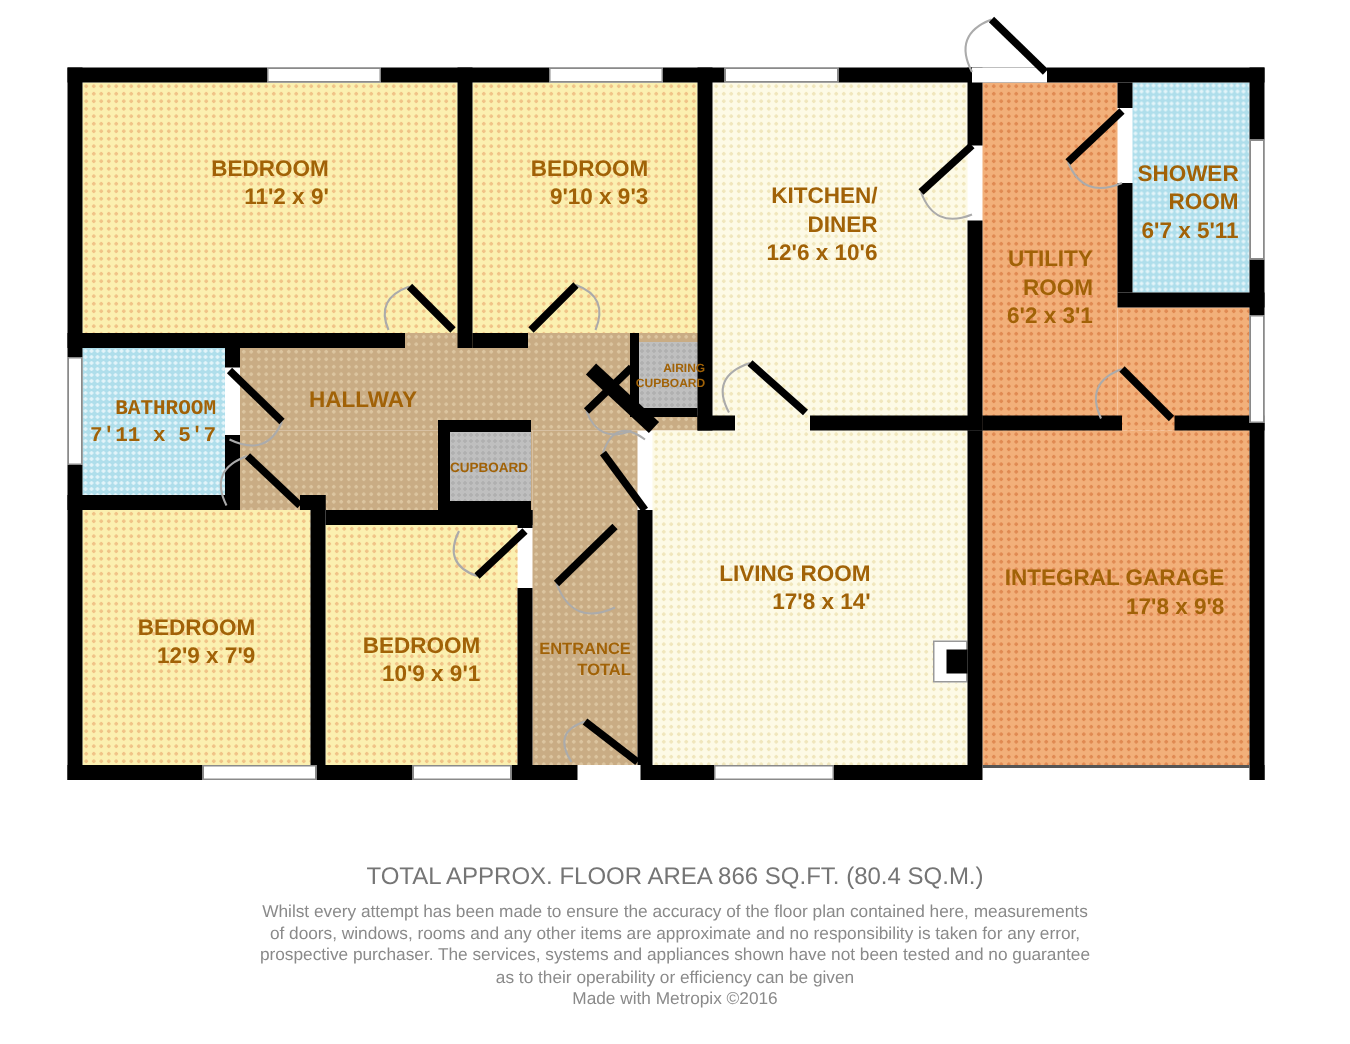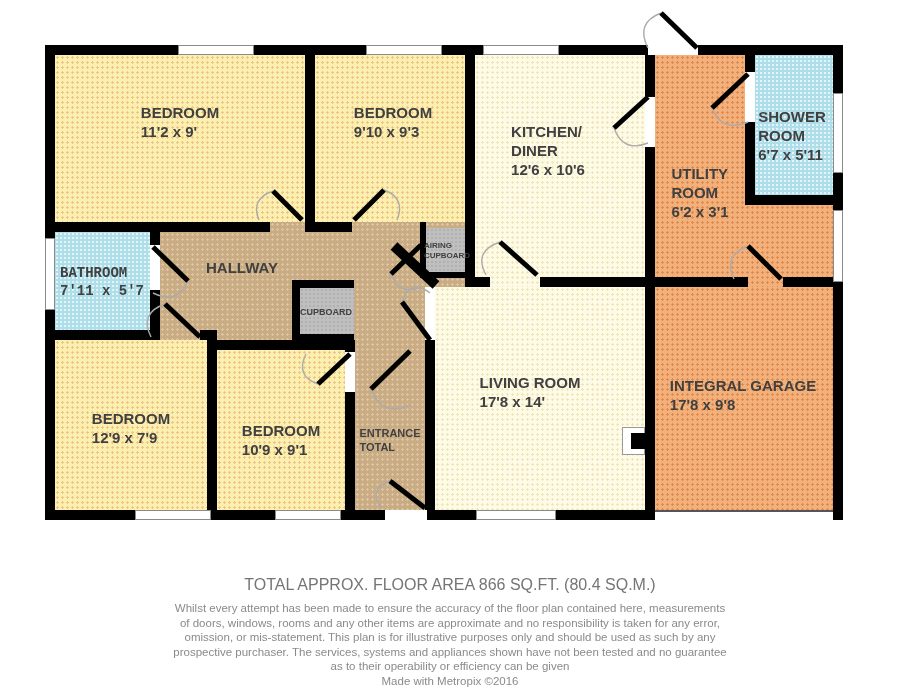--- a/index.html
+++ b/index.html
@@ -16,22 +16,22 @@
   .wall{position:absolute;background:#000;}
   .win{position:absolute;background:#fff;border:1px solid #8a8a8a;box-sizing:border-box;}
   .open{position:absolute;background:#fff;}
   .garage-door{position:absolute;background:#fff;border-top:2px solid #555;box-sizing:border-box;}
   .fireplace{position:absolute;background:#fff;border:1px solid #999;box-sizing:border-box;}
   .fireplace-inner{position:absolute;background:#000;}
   .ovl{position:absolute;left:0;top:0;pointer-events:none;}
   .leaf{stroke:#000;stroke-width:5;}
   .dwall{stroke:#000;stroke-width:10;}
   .arc{stroke:#ababab;stroke-width:1.4;fill:none;}
-  .lbl{position:absolute;transform:translate(-50%,-50%);text-align:left;font-weight:bold;
-       font-size:15px;line-height:19px;white-space:nowrap;color:#404040;letter-spacing:0px;}
+  .lbl{position:absolute;transform:translate(-50%,-50%);text-align:right;font-weight:bold;
+       font-size:15px;line-height:19px;white-space:nowrap;color:#a16207;letter-spacing:0px;}
   .lbl .ln{display:block;}
   .lbl.bath{font-size:14px;line-height:18px;font-family:Liberation Mono, monospace;}
   .lbl.sm{font-size:11px;line-height:14px;}
   .lbl.s9{font-size:9px;line-height:11px;}
   .lbl.xs{font-size:8px;line-height:10px;}
   #footer{position:absolute;left:0;top:576px;width:900px;text-align:center;}
   .area-line{font-size:16px;color:#757575;margin-bottom:7px;}
   .disc-line{font-size:11.5px;line-height:14.6px;color:#8a8a8a;}
   .credit{font-size:11.5px;line-height:14.6px;color:#8a8a8a;}
 </style>
@@ -226,19 +226,18 @@
       <span class="ln">INTEGRAL GARAGE</span>
       <span class="ln">17'8 x 9'8</span>
     </div>
   </div>
 
   <div id="footer">
     <div class="area-line">TOTAL APPROX. FLOOR AREA 866 SQ.FT. (80.4 SQ.M.)</div>
     <div>
       <div class="disc-line">Whilst every attempt has been made to ensure the accuracy of the floor plan contained here, measurements</div>
       <div class="disc-line">of doors, windows, rooms and any other items are approximate and no responsibility is taken for any error,</div>
-      <div class="disc-line">omission, or mis-statement. This plan is for illustrative purposes only and should be used as such by any</div>
       <div class="disc-line">prospective purchaser. The services, systems and appliances shown have not been tested and no guarantee</div>
       <div class="disc-line">as to their operability or efficiency can be given</div>
     </div>
     <div class="credit">Made with Metropix ©2016</div>
   </div>
 </div>
 
 </body></html>

